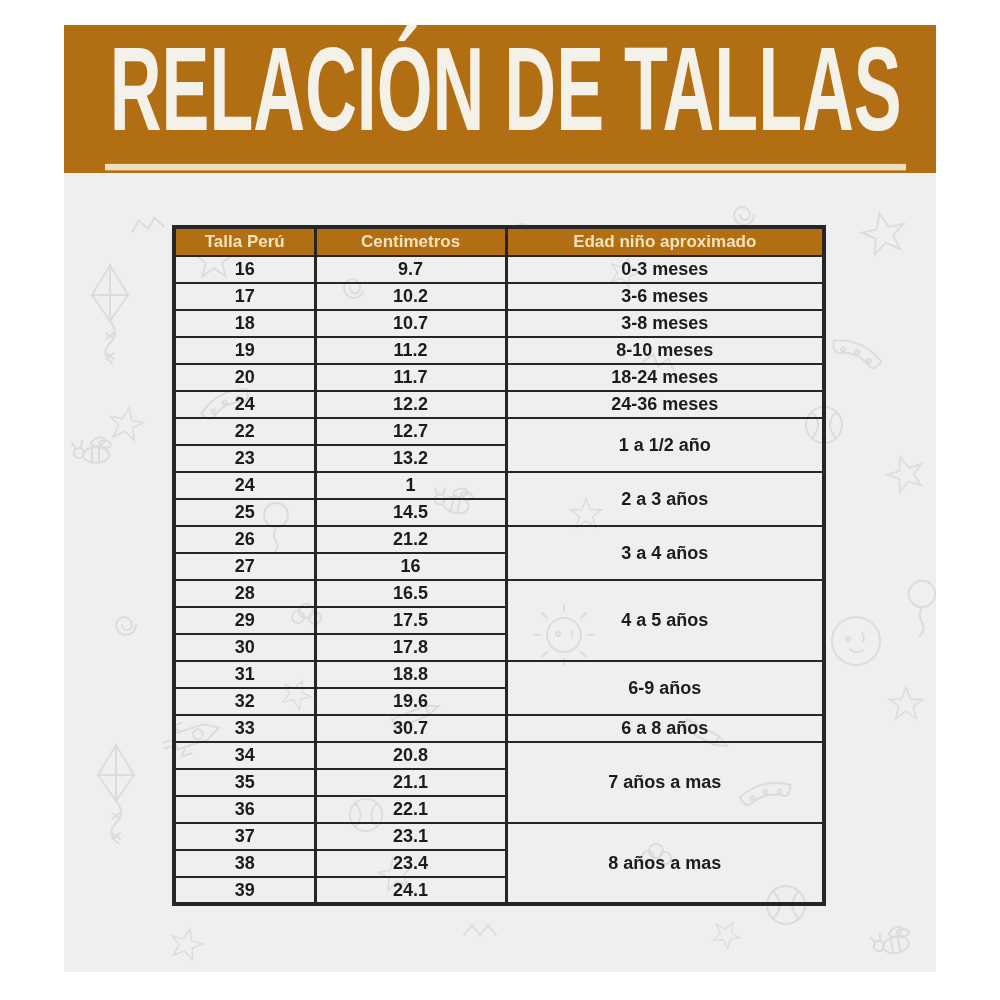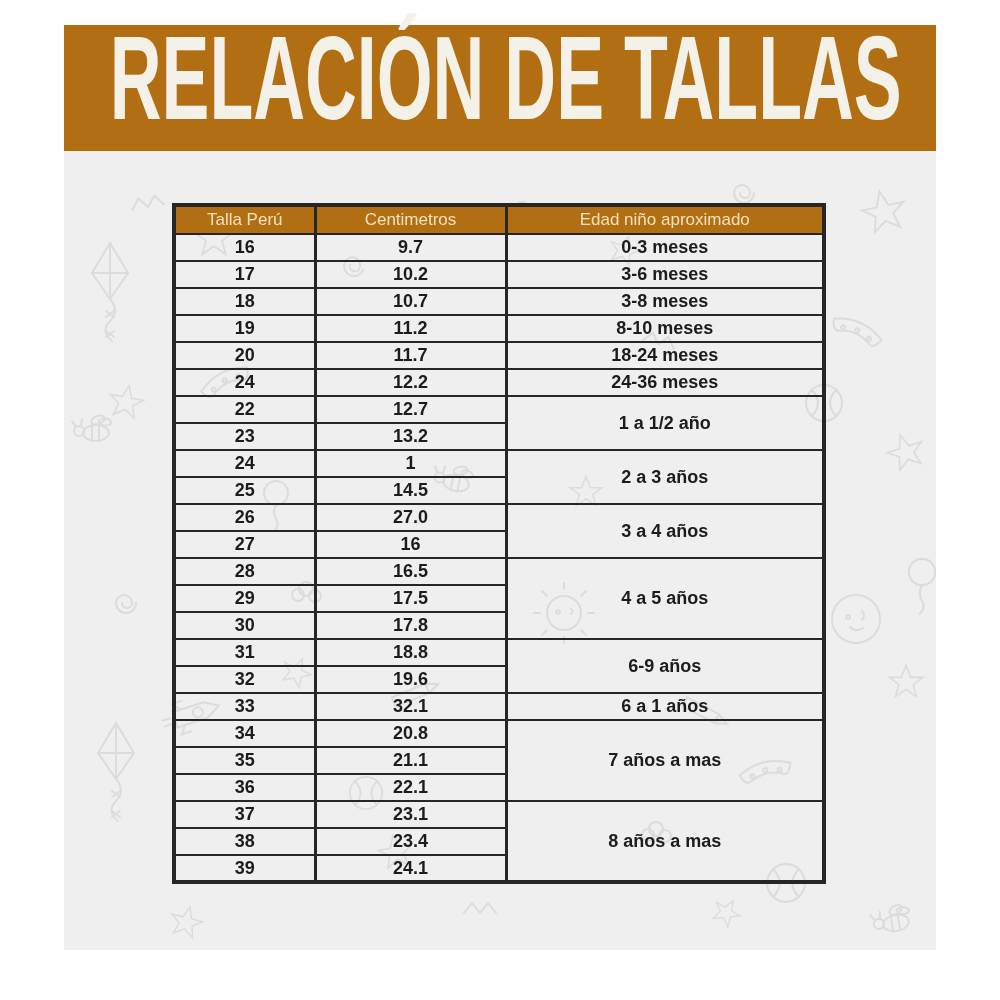--- a/index.html
+++ b/index.html
@@ -11,21 +11,21 @@
     --table_border:#262626;
     --header_text:#F3E3BC;
     --cell_text:#1C1C1C;
   }
   *{margin:0;padding:0;box-sizing:border-box;}
   html,body{width:1000px;height:1000px;background:#ffffff;overflow:hidden;
     font-family:"Liberation Sans", sans-serif;}
   .page{position:relative;width:1000px;height:1000px;background:#ffffff;}
   .panel{position:absolute;left:64px;top:25px;width:872px;}
   .banner{
-    width:100%;height:126px;background:var(--banner);
+    width:100%;height:148px;background:var(--banner);
     display:flex;align-items:center;justify-content:center;padding-left:12px;
   }
   .title{
     color:var(--title_text);
     font-weight:700;
     font-size:92px;
     line-height:1;
     letter-spacing:0px;
     white-space:nowrap;
     transform:scale(0.78,1.30);
@@ -49,21 +49,21 @@
   .size-table th,.size-table td{
     border:2px solid var(--table_border);
     border-left-width:3px;border-right-width:3px;
     text-align:center;vertical-align:middle;
     padding:0;
   }
   .size-table th{
     height:29px;
     background:var(--banner);
     color:var(--header_text);
-    font-size:17px;font-weight:400;
+    font-size:17px;font-weight:700;
   }
   .size-table td{
     height:27px;
     color:var(--cell_text);
     font-size:18px;font-weight:700;
     background:transparent;
   }
   col.c1{width:141px;} col.c2{width:191px;} col.c3{width:318px;}
 </style>
 </head>
@@ -239,21 +239,21 @@
               <td>24</td>
               <td>1</td>
               <td rowspan="2">2 a 3 años</td>
             </tr>
             <tr>
               <td>25</td>
               <td>14.5</td>
             </tr>
             <tr>
               <td>26</td>
-              <td>27.0</td>
+              <td>21.2</td>
               <td rowspan="2">3 a 4 años</td>
             </tr>
             <tr>
               <td>27</td>
               <td>16</td>
             </tr>
             <tr>
               <td>28</td>
               <td>16.5</td>
               <td rowspan="3">4 a 5 años</td>
@@ -270,22 +270,22 @@
               <td>31</td>
               <td>18.8</td>
               <td rowspan="2">6-9 años</td>
             </tr>
             <tr>
               <td>32</td>
               <td>19.6</td>
             </tr>
             <tr>
               <td>33</td>
-              <td>32.1</td>
-              <td rowspan="1">6 a 1 años</td>
+              <td>30.7</td>
+              <td rowspan="1">6 a 8 años</td>
             </tr>
             <tr>
               <td>34</td>
               <td>20.8</td>
               <td rowspan="3">7 años a mas</td>
             </tr>
             <tr>
               <td>35</td>
               <td>21.1</td>
             </tr>

